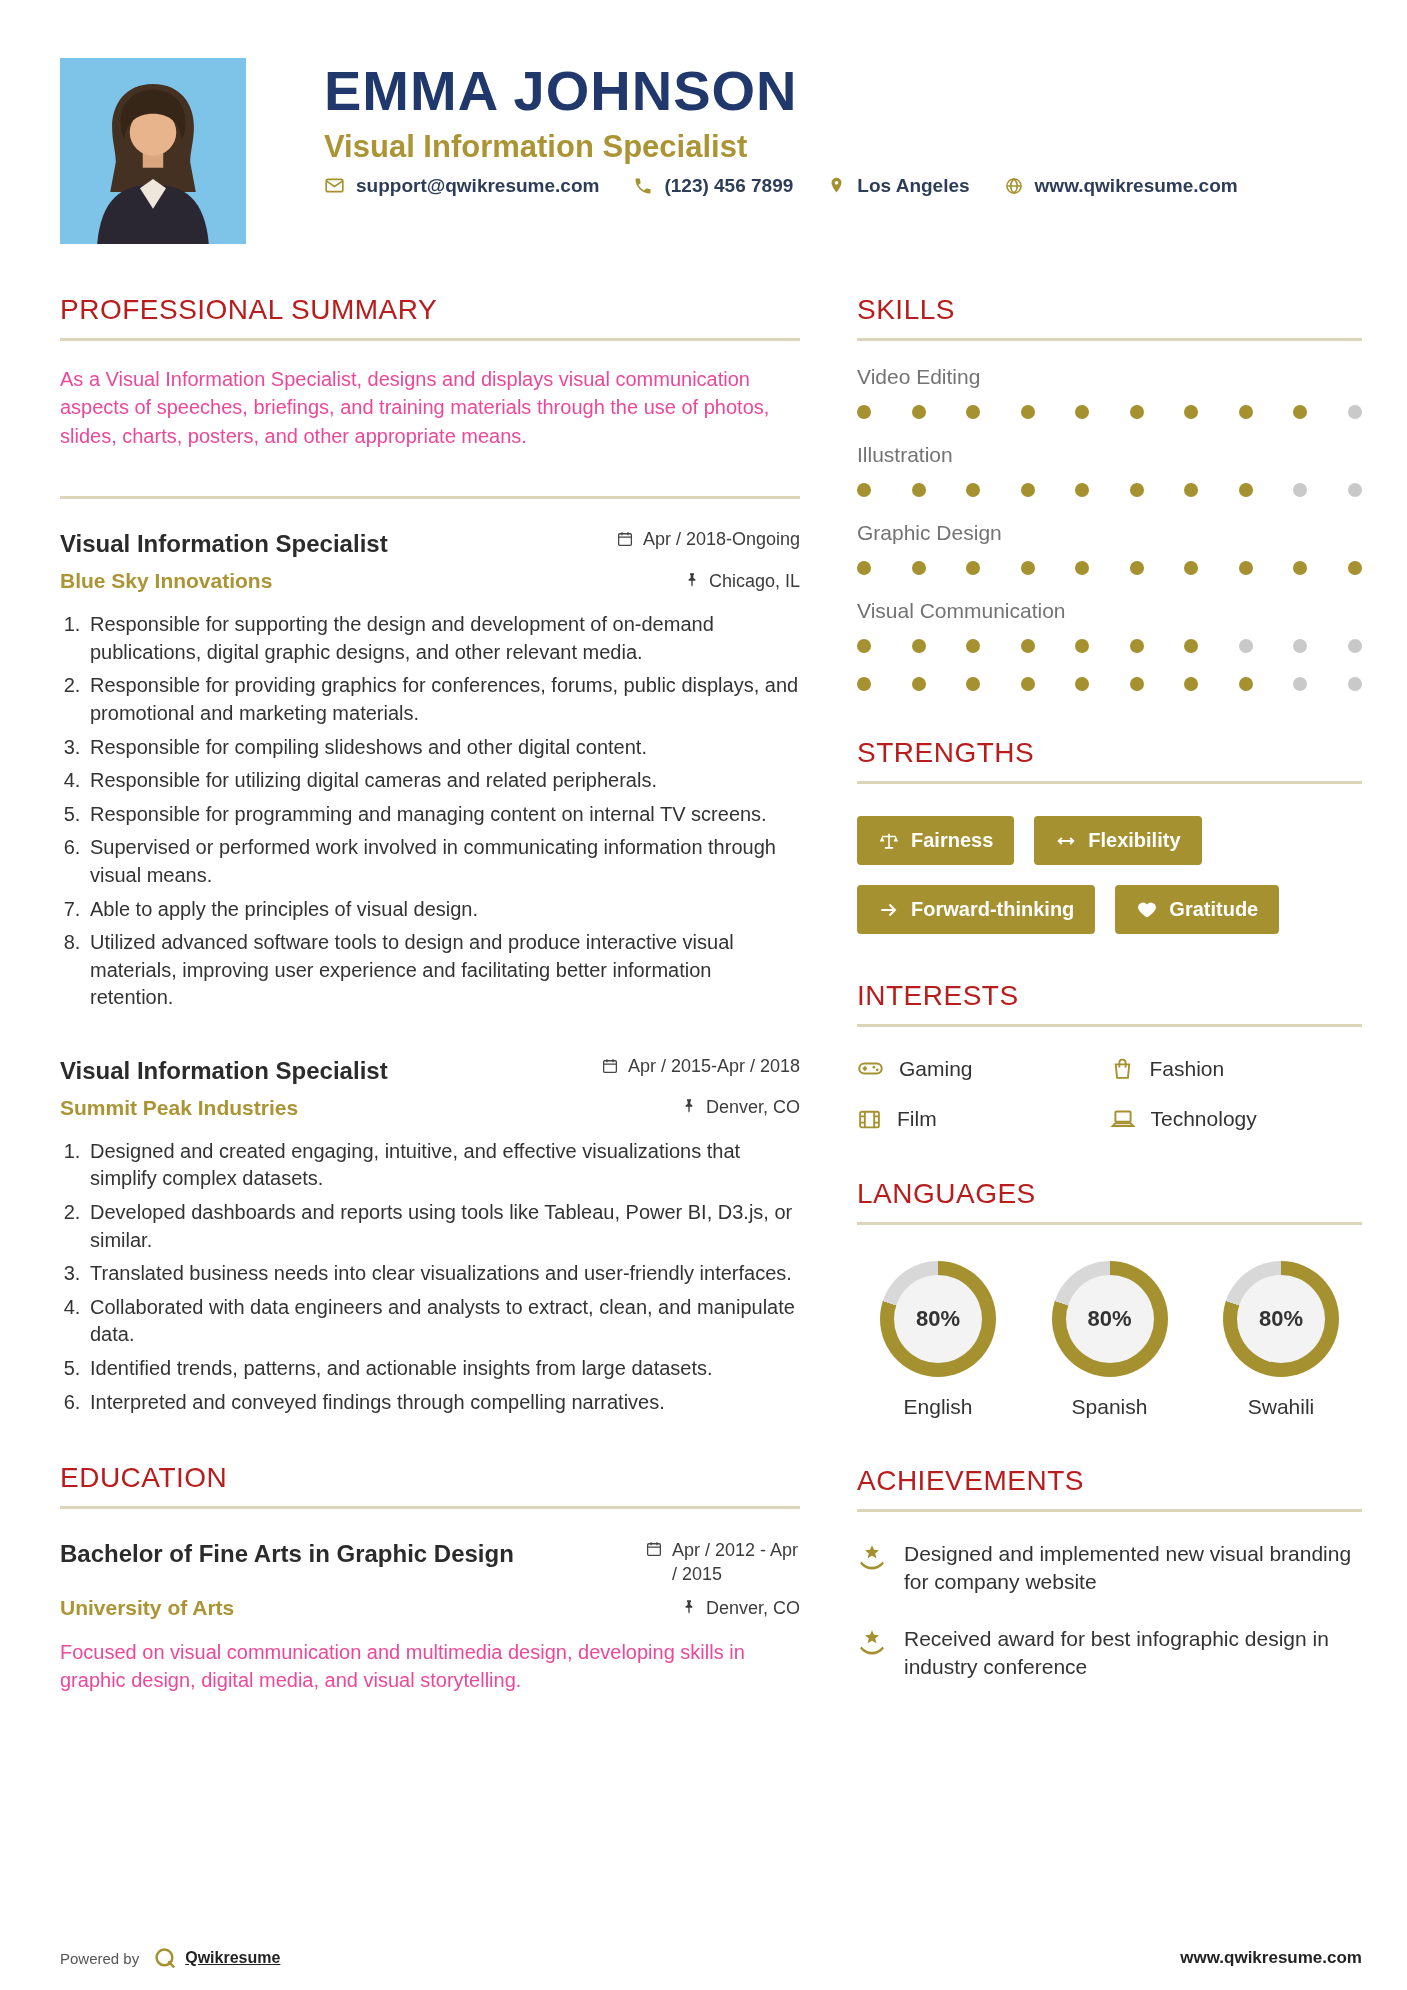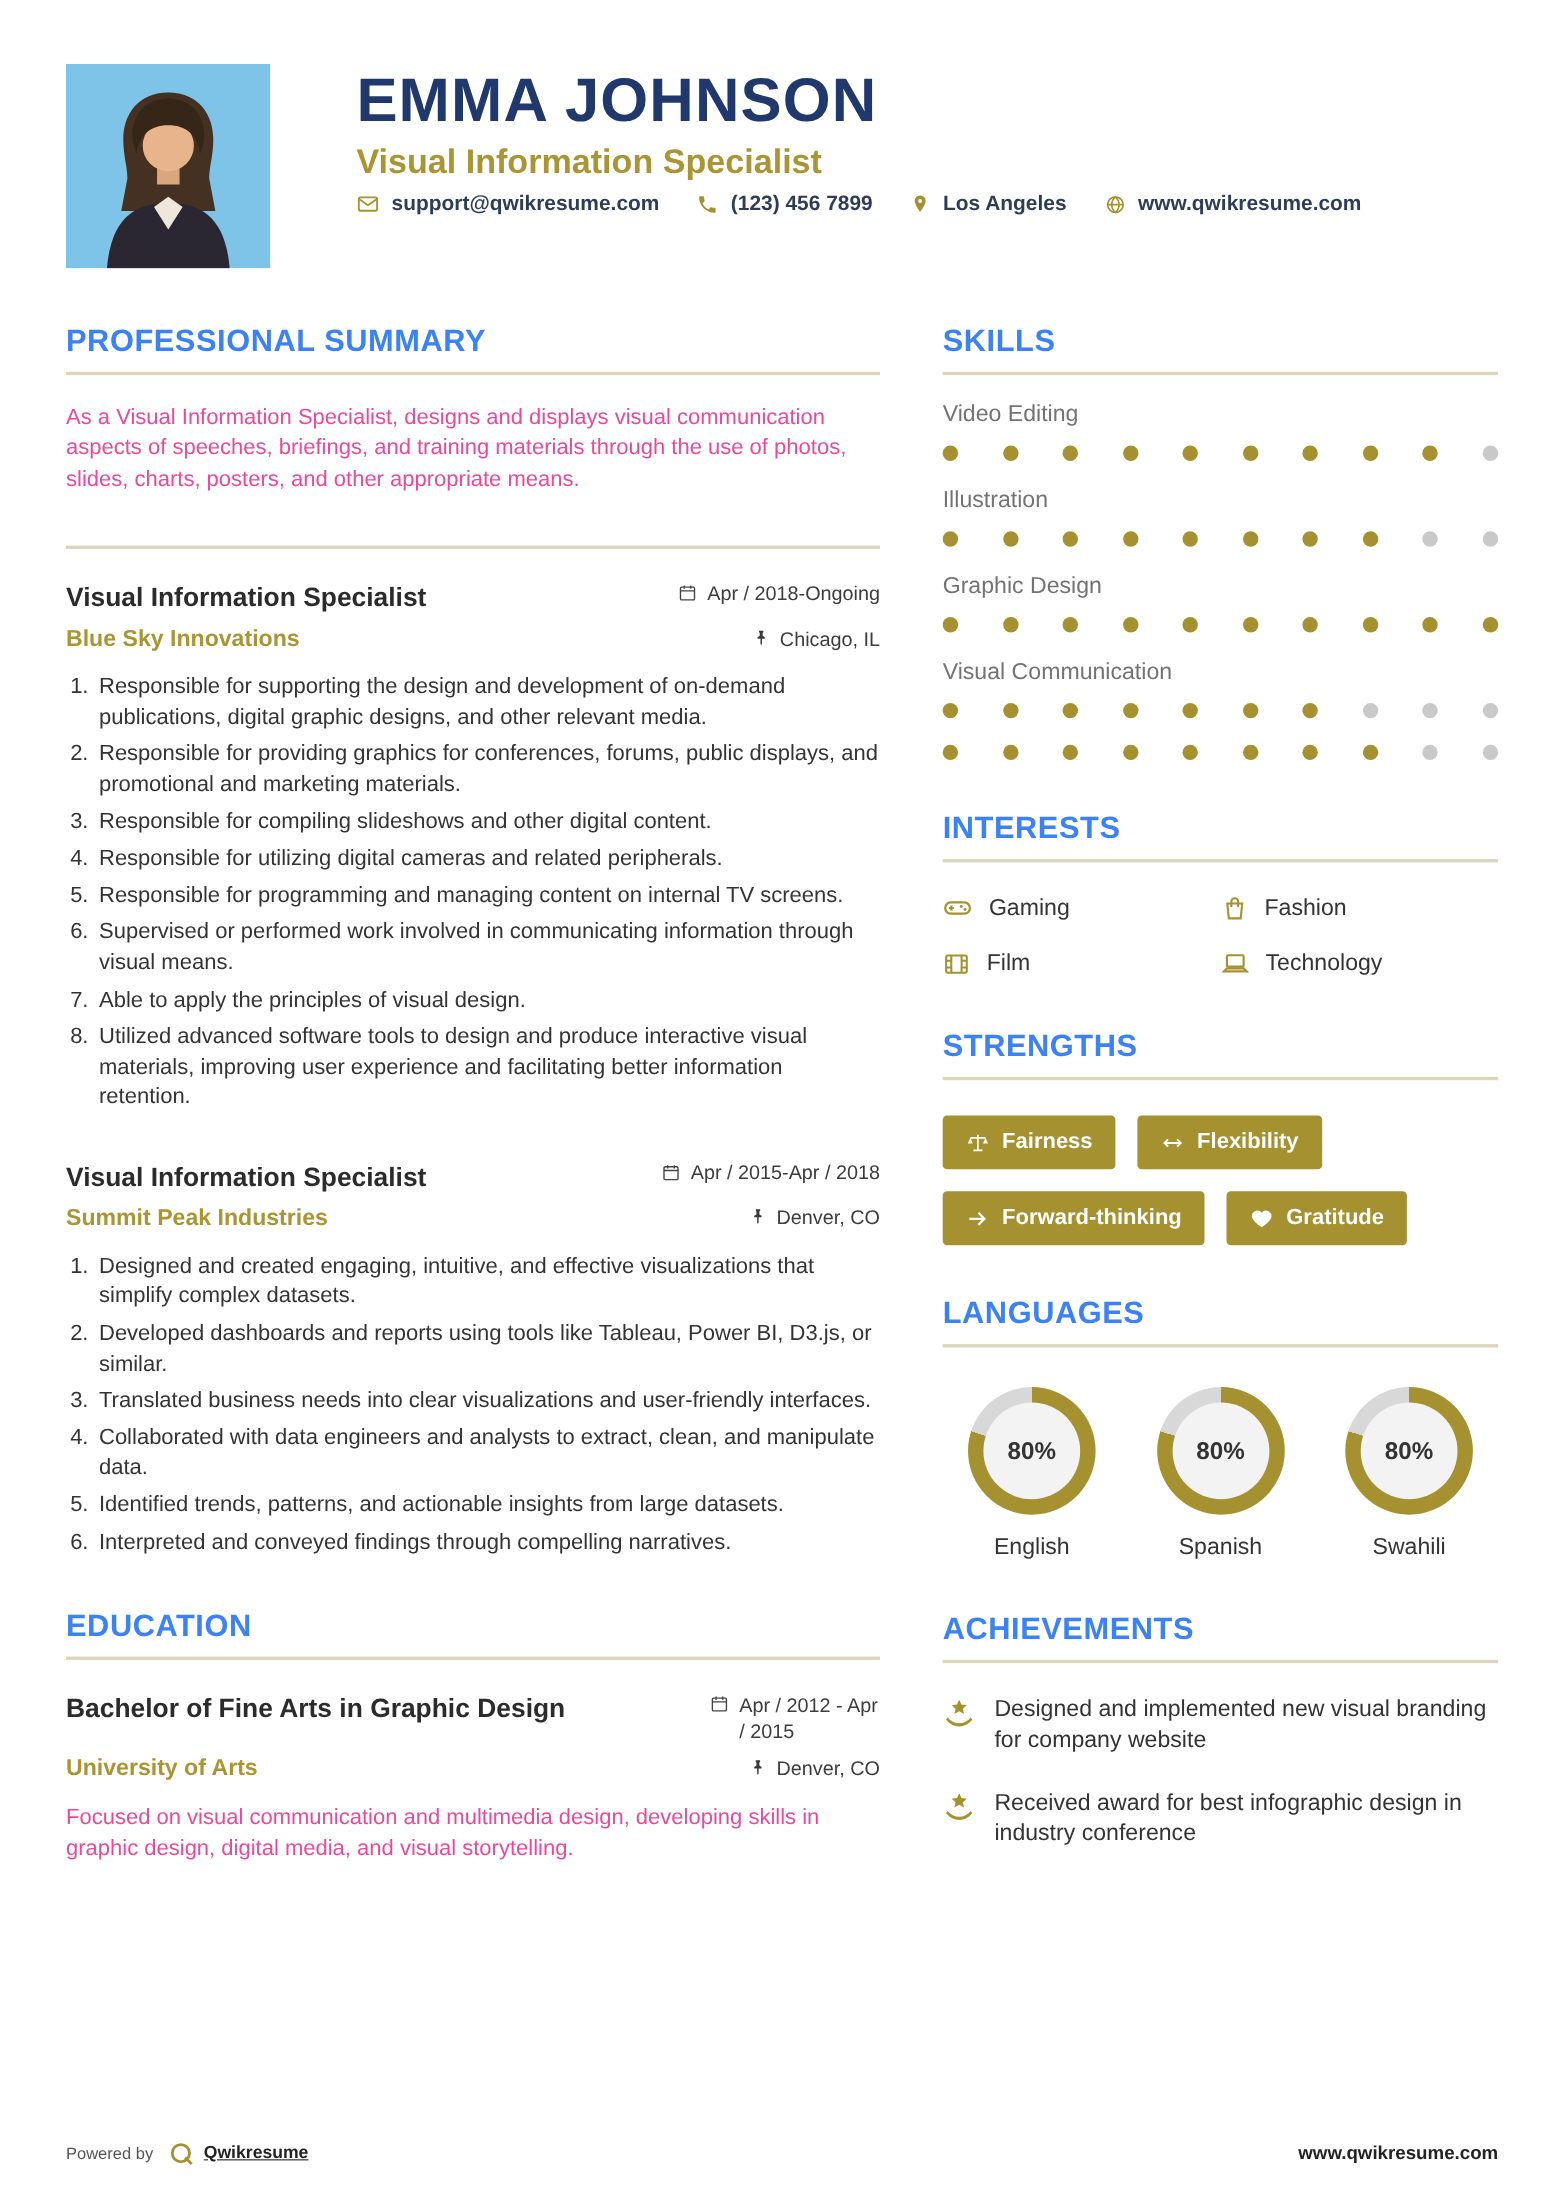--- a/index.html
+++ b/index.html
@@ -19,21 +19,21 @@
   .contact-row { display:flex; align-items:center; margin-top:10px; gap:34px; flex-wrap:wrap; }
   .contact-item { display:flex; align-items:center; gap:11px; font-size:19px; color:#2e3d57; font-weight:bold; }
   .contact-item svg { display:block; }
 
   
   .columns { display:flex; margin-top:50px; gap:57px; }
   .col-left  { width:740px; flex:0 0 auto; }
   .col-right { width:505px; flex:0 0 auto; }
 
   section { margin-bottom:46px; }
-  .section-heading { font-size:28px; color:#3b82f6; font-weight:bold; letter-spacing:.5px; }
+  .section-heading { font-size:28px; color:#b91c1c; font-weight:normal; letter-spacing:.5px; }
   .heading-rule { height:3px; background:#dcd5ba; margin-top:12px; }
 
   .body-text { font-size:20px; line-height:1.42; color:#ec4899; margin-top:24px; }
 
   
   .job { margin-top:30px; }
   .job + .job { margin-top:44px; }
   .job-head { display:flex; justify-content:space-between; align-items:flex-start; }
   .job-title-text { font-size:24px; font-weight:bold; color:#2b2b2b; max-width:470px; line-height:1.25; }
   .meta { font-size:18px; color:#3c3c3c; display:flex; align-items:flex-start; gap:9px; }
@@ -314,20 +314,52 @@
               <span class="dot on"></span>
               <span class="dot on"></span>
               <span class="dot on"></span>
               <span class="dot"></span>
               <span class="dot"></span>
             </div>
         </div>
       </section>
 
       <section>
+        <h2 class="section-heading">STRENGTHS</h2>
+        <div class="heading-rule"></div>
+        <div class="pills">
+          <span class="pill">
+            <svg width="22" height="22" viewBox="0 0 24 24">
+              <path d="M12 4v15M7.5 19.5h9M4.5 7h15" fill="none" stroke="#fff" stroke-width="1.7"></path>
+              <path d="M4.5 7L2 12.5h5L4.5 7zM19.5 7L17 12.5h5L19.5 7z" fill="#fff"></path>
+            </svg>
+            <span>Fairness</span>
+          </span>
+          <span class="pill">
+            <svg width="22" height="22" viewBox="0 0 24 24">
+              <path d="M4 12h16M7.5 8.5L4 12l3.5 3.5M16.5 8.5L20 12l-3.5 3.5" fill="none" stroke="#fff" stroke-width="2"></path>
+            </svg>
+            <span>Flexibility</span>
+          </span>
+          <span class="pill">
+            <svg width="22" height="22" viewBox="0 0 24 24">
+              <path d="M3.5 12h15M12.5 6l6 6-6 6" fill="none" stroke="#fff" stroke-width="2.2"></path>
+            </svg>
+            <span>Forward-thinking</span>
+          </span>
+          <span class="pill">
+            <svg width="22" height="22" viewBox="0 0 24 24">
+              <path d="M12 20.3S4.3 15.6 2.6 11A5.4 5.4 0 0 1 12 6a5.4 5.4 0 0 1 9.4 5c-1.7 4.6-9.4 9.3-9.4 9.3z" fill="#fff"></path>
+            </svg>
+            <span>Gratitude</span>
+          </span>
+        </div>
+      </section>
+
+      <section>
         <h2 class="section-heading">INTERESTS</h2>
         <div class="heading-rule"></div>
         <div class="interests-grid">
           <div class="interest">
             <svg width="27" height="27" viewBox="0 0 24 24">
               <rect x="2" y="7.5" width="20" height="9" rx="4.5" fill="none" stroke="#a5912f" stroke-width="1.8"></rect>
               <path d="M7 10v4M5 12h4" fill="none" stroke="#a5912f" stroke-width="1.8"></path>
               <circle cx="15" cy="10.8" r="1.2" fill="#a5912f"></circle>
               <circle cx="18" cy="13.2" r="1.2" fill="#a5912f"></circle>
             </svg>
@@ -347,52 +379,20 @@
             </svg>
             <span>Film</span>
           </div>
           <div class="interest">
             <svg width="26" height="26" viewBox="0 0 24 24">
               <rect x="5" y="5" width="14" height="9.5" rx="1" fill="none" stroke="#a5912f" stroke-width="1.8"></rect>
               <path d="M2.5 18.5h19L19 16H5l-2.5 2.5z" fill="none" stroke="#a5912f" stroke-width="1.8"></path>
             </svg>
             <span>Technology</span>
           </div>
-        </div>
-      </section>
-
-      <section>
-        <h2 class="section-heading">STRENGTHS</h2>
-        <div class="heading-rule"></div>
-        <div class="pills">
-          <span class="pill">
-            <svg width="22" height="22" viewBox="0 0 24 24">
-              <path d="M12 4v15M7.5 19.5h9M4.5 7h15" fill="none" stroke="#fff" stroke-width="1.7"></path>
-              <path d="M4.5 7L2 12.5h5L4.5 7zM19.5 7L17 12.5h5L19.5 7z" fill="#fff"></path>
-            </svg>
-            <span>Fairness</span>
-          </span>
-          <span class="pill">
-            <svg width="22" height="22" viewBox="0 0 24 24">
-              <path d="M4 12h16M7.5 8.5L4 12l3.5 3.5M16.5 8.5L20 12l-3.5 3.5" fill="none" stroke="#fff" stroke-width="2"></path>
-            </svg>
-            <span>Flexibility</span>
-          </span>
-          <span class="pill">
-            <svg width="22" height="22" viewBox="0 0 24 24">
-              <path d="M3.5 12h15M12.5 6l6 6-6 6" fill="none" stroke="#fff" stroke-width="2.2"></path>
-            </svg>
-            <span>Forward-thinking</span>
-          </span>
-          <span class="pill">
-            <svg width="22" height="22" viewBox="0 0 24 24">
-              <path d="M12 20.3S4.3 15.6 2.6 11A5.4 5.4 0 0 1 12 6a5.4 5.4 0 0 1 9.4 5c-1.7 4.6-9.4 9.3-9.4 9.3z" fill="#fff"></path>
-            </svg>
-            <span>Gratitude</span>
-          </span>
         </div>
       </section>
 
       <section>
         <h2 class="section-heading">LANGUAGES</h2>
         <div class="heading-rule"></div>
         <div class="langs">
           <div class="lang">
             <div class="ring" style="background: conic-gradient(rgb(165, 145, 47) 0deg, rgb(165, 145, 47) 80%, rgb(216, 216, 216) 80%, rgb(216, 216, 216) 100%);">
               <span class="ring-label">80%</span>

